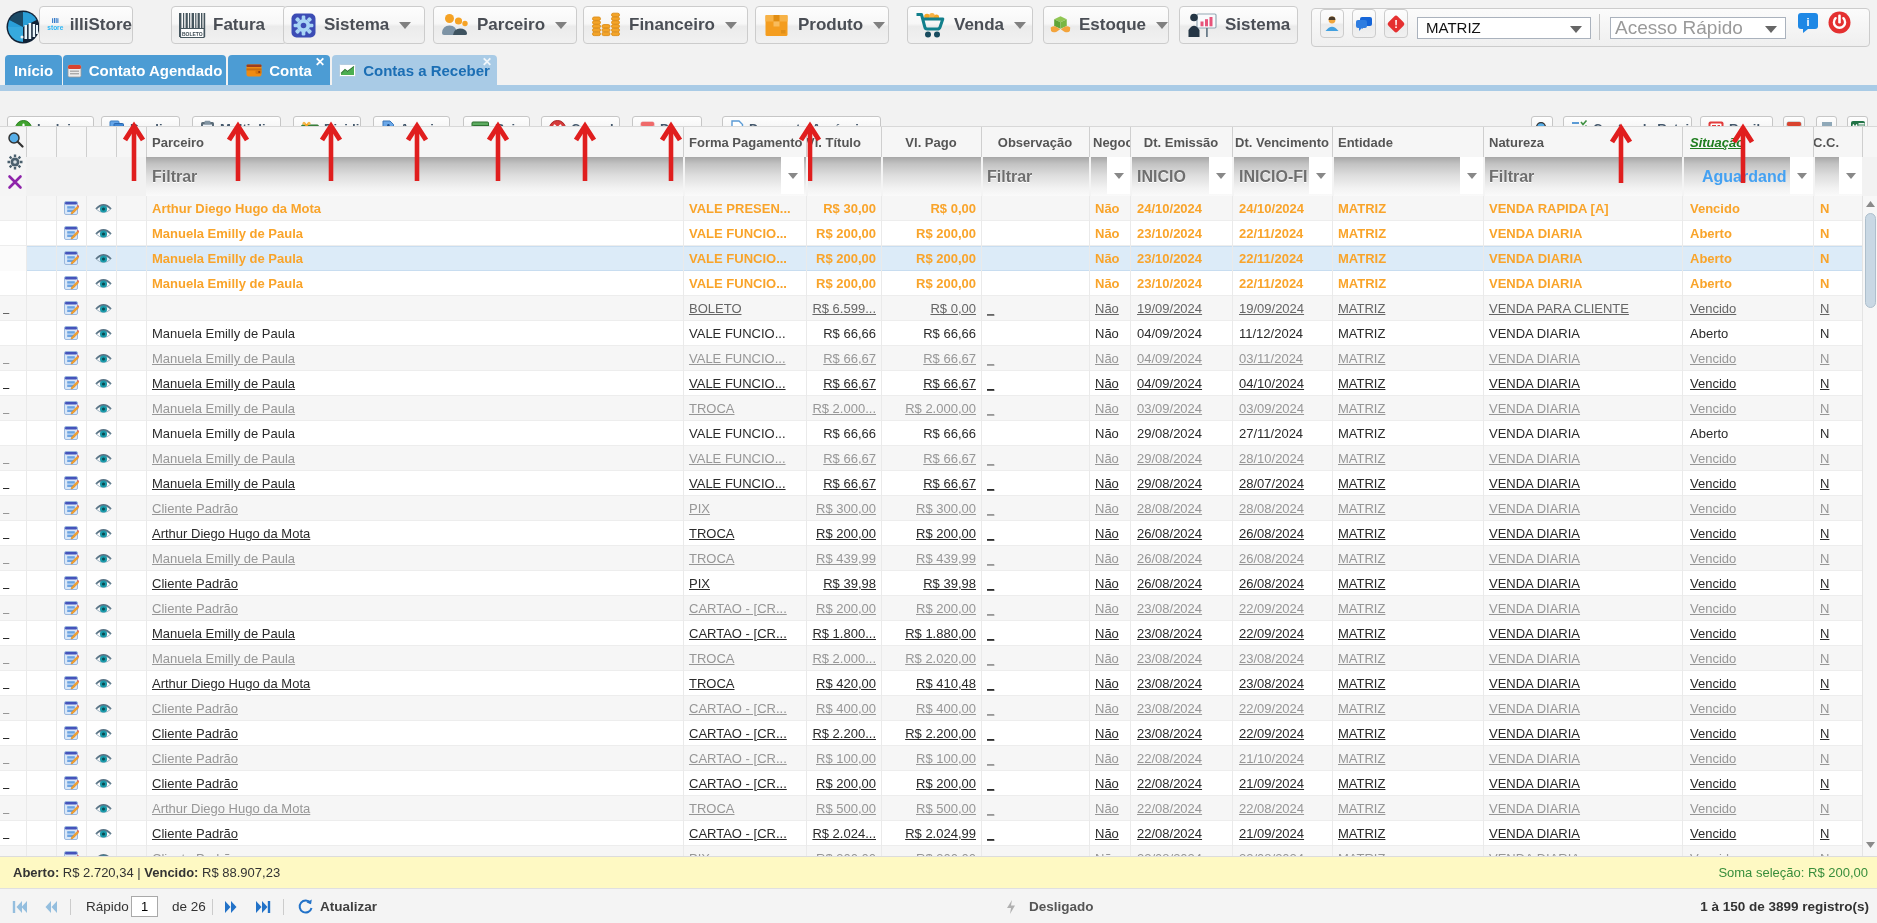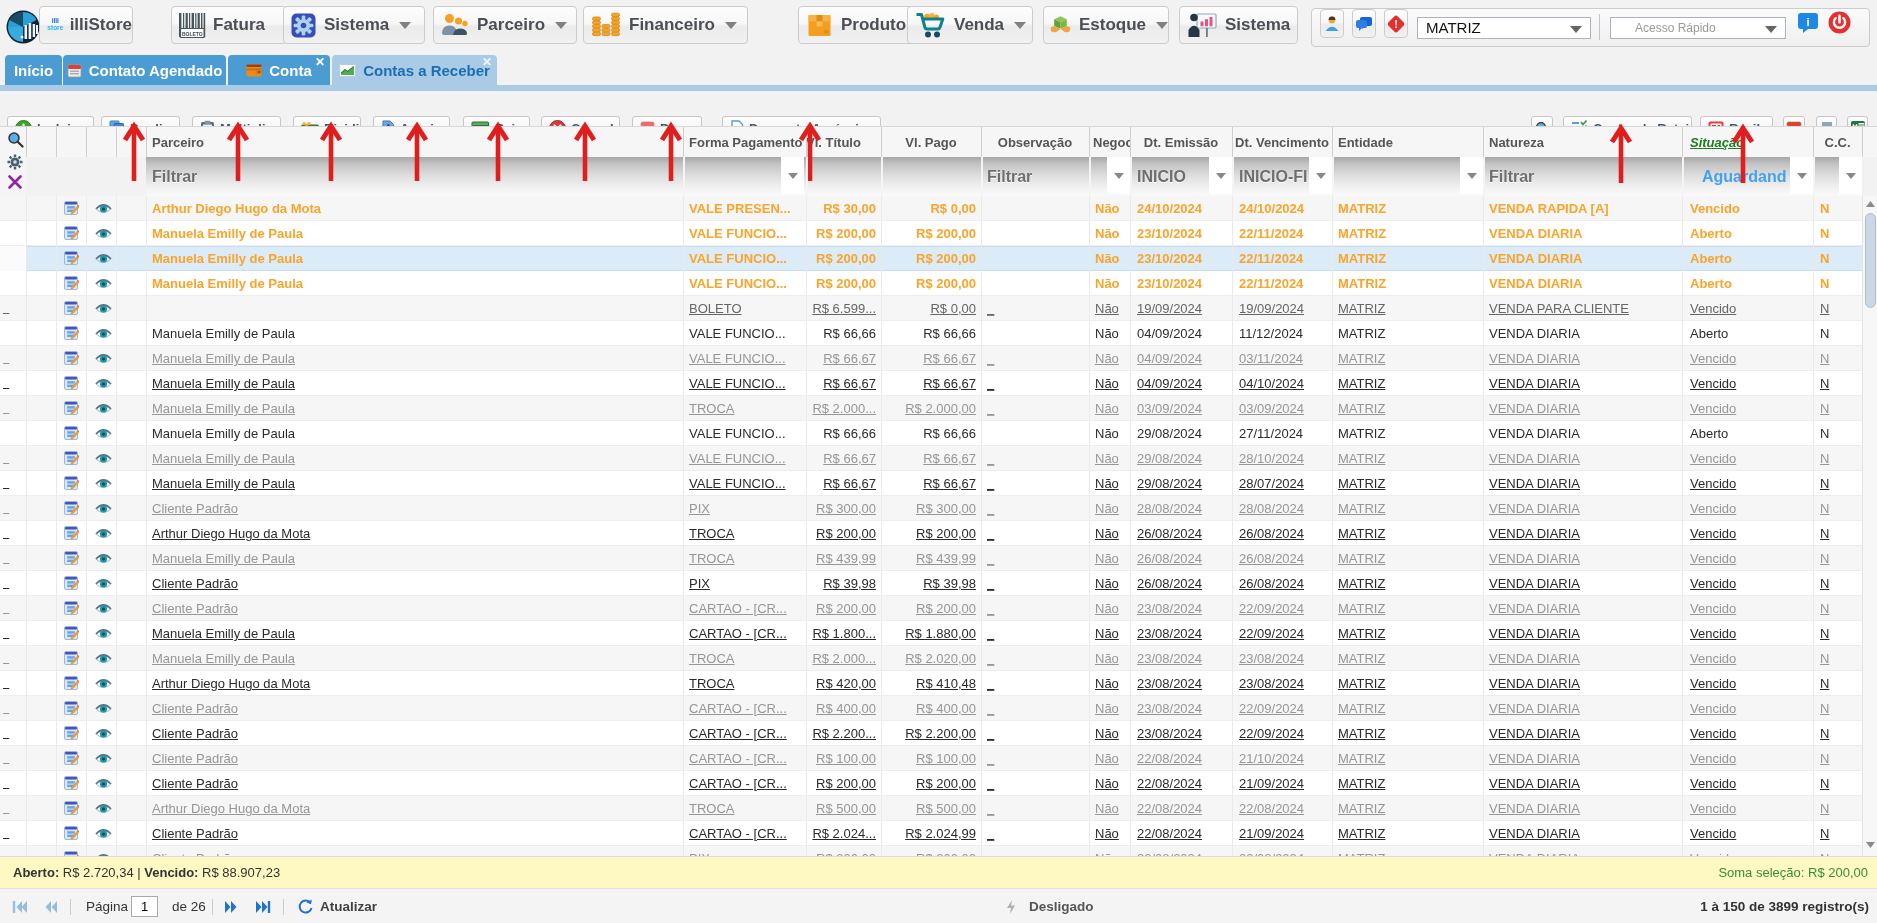--- a/index.html
+++ b/index.html
@@ -190,21 +190,21 @@
             <rect x="20.5" y="8.8" width="8" height="3.4" rx="1.7"></rect>
             <rect x="20.5" y="12.6" width="8" height="3.4" rx="1.7"></rect>
             <rect x="20.5" y="16.4" width="8" height="3.4" rx="1.7"></rect>
             <rect x="20.5" y="20.2" width="8" height="3.4" rx="1.7"></rect>
           </g>
      </g>
    </svg>
    <span class="lbl">Financeiro</span>
       <span class="caret"></span>
  </div>
- <div class="nbtn" style="left:798px;width:134px">
+ <div class="nbtn" style="left:755px;width:134px">
    <svg style="margin-left:7px" width="27" height="27" viewBox="0 0 27 27">
      <rect x="2.5" y="3" width="22" height="21" rx="1.5" fill="#f49d1f"></rect>
      <rect x="2.5" y="3" width="22" height="6.5" fill="#f7b246"></rect>
      <rect x="10.5" y="3" width="6" height="6.5" fill="#e18d12"></rect>
      <rect x="10.5" y="9.5" width="6" height="5" fill="#fddc9a" opacity="0.5"></rect>
      <rect x="18" y="18" width="4.5" height="3.5" fill="#c87f10" opacity="0.45"></rect>
    </svg>
    <span class="lbl">Produto</span>
       <span class="caret"></span>
  </div>
@@ -262,21 +262,21 @@
  <div class="nbtn" style="left:1384px;top:9px;width:24px;height:29px;justify-content:center">
    <svg width="20" height="20" viewBox="0 0 20 20">
         <rect x="3.4" y="3.4" width="13.2" height="13.2" rx="2.5" transform="rotate(45 10 10)" fill="#e53030"></rect>
         <text x="10" y="14" font-size="11" font-weight="bold" fill="#fff" text-anchor="middle" font-family="Liberation Sans">!</text>
       </svg>
  </div>
  <div class="abs" style="left:1417px;top:17px;width:174px;height:22px;border:1px solid #aab2bd;background:#fff;font-size:15px;color:#111;line-height:20px;padding-left:8px">MATRIZ
    <span class="caret" style="position:absolute;right:8px;top:8px;border-top-color:#666"></span>
  </div>
  <div class="abs" style="left:1599px;top:14px;width:1px;height:26px;background:#c5c5c5"></div>
- <div class="abs" style="left:1610px;top:17px;width:176px;height:22px;border:1px solid #aab2bd;background:#fff;font-size:12px;color:#9a9a9a;line-height:20px;padding-left:24px">Acesso Rápido
+ <div class="abs" style="left:1610px;top:17px;width:176px;height:22px;border:1px solid #aab2bd;background:#fff;font-size:19px;color:#9a9a9a;line-height:20px;padding-left:4px">Acesso Rápido
    <span class="caret" style="position:absolute;right:8px;top:8px;border-top-color:#666"></span>
  </div>
  <div class="abs" style="left:1797px;top:12px;width:22px;height:22px">
    <svg width="22" height="22" viewBox="0 0 22 22">
         <rect x="1" y="1" width="20" height="16" rx="3" fill="#1e88e5"></rect>
         <path d="M6 17 L6 21 L11 17 Z" fill="#1e88e5"></path>
         <text x="11" y="13.5" font-size="11" font-weight="bold" fill="#fff" text-anchor="middle" font-family="Liberation Sans">i</text>
       </svg>
  </div>
  <div class="abs" style="left:1828px;top:11px;width:23px;height:23px">
@@ -436,21 +436,21 @@
  <span class="hlbl" style="left:689px;width:114px">Forma Pagamento</span>
  <span class="hlbl" style="left:806px;width:75px;">Vl. Título</span>
  <span class="hlbl" style="left:881px;width:100px;text-align:center">Vl. Pago</span>
  <span class="hlbl" style="left:981px;width:108px;text-align:center">Observação</span>
  <span class="hlbl" style="left:1093px;width:37px">Negoci</span>
  <span class="hlbl" style="left:1130px;width:102px;text-align:center">Dt. Emissão</span>
  <span class="hlbl" style="left:1232px;width:100px;text-align:center">Dt. Vencimento</span>
  <span class="hlbl" style="left:1338px;width:143px">Entidade</span>
  <span class="hlbl" style="left:1489px;width:191px">Natureza</span>
  <span class="hlbl" style="left:1690px;width:120px;color:#1e7d1e;font-style:italic;text-decoration:underline">Situação</span>
- <span class="hlbl" style="left:1813px;width:49px;text-align:center">C.C.</span>
+ <span class="hlbl" style="left:1813px;width:49px;text-align:left">C.C.</span>
 </div>
 <div id="lcol">
  <svg style="position:absolute;left:7px;top:4px" width="17" height="17" viewBox="0 0 17 17">
       <circle cx="7" cy="7" r="5" fill="#57aee8" stroke="#333" stroke-width="1.5"></circle>
       <path d="M11 11 L15.5 15.5" stroke="#333" stroke-width="2.2" stroke-linecap="round"></path>
     </svg>
  <svg style="position:absolute;left:6px;top:26px" width="18" height="18" viewBox="0 0 18 18">
       <circle cx="9" cy="9" r="4.5" fill="#4a5f6d"></circle>
       <g stroke="#4a5f6d" stroke-width="2.4">
         <path d="M9 1.5 V4 M9 14 V16.5 M1.5 9 H4 M14 9 H16.5 M3.7 3.7 L5.5 5.5 M12.5 12.5 L14.3 14.3 M14.3 3.7 L12.5 5.5 M5.5 12.5 L3.7 14.3"></path>
@@ -1113,21 +1113,21 @@
         <path d="M15 1 L9.5 7 L15 13 Z" fill="#94bede"></path>
       </svg>
  </span>
  <span class="pv" style="left:44px">
    <svg width="14" height="14" viewBox="0 0 14 14">
         <path d="M7 1 L1.5 7 L7 13 Z" fill="#94bede"></path>
         <path d="M13 1 L7.5 7 L13 13 Z" fill="#94bede"></path>
       </svg>
  </span>
  <span class="pv psep" style="left:70px;top:10px"></span>
- <span class="pv" style="left:86px">Página</span>
+ <span class="pv" style="left:86px">Rápido</span>
  <input class="abs" style="left: 131px; top: 7px; width: 27px; height: 21px; border: 1px solid rgb(169, 169, 169); text-align: center; font-size: 13px; font-family: &quot;Liberation Sans&quot;, sans-serif;" value="1">
  <span class="pv" style="left:172px">de 26</span>
  <span class="pv psep" style="left:212px;top:10px"></span>
  <span class="pv" style="left:224px">
    <svg width="14" height="14" viewBox="0 0 14 14">
         <path d="M1 1 L6.5 7 L1 13 Z" fill="#2272c8"></path>
         <path d="M7 1 L12.5 7 L7 13 Z" fill="#2272c8"></path>
       </svg>
  </span>
  <span class="pv" style="left:255px">

